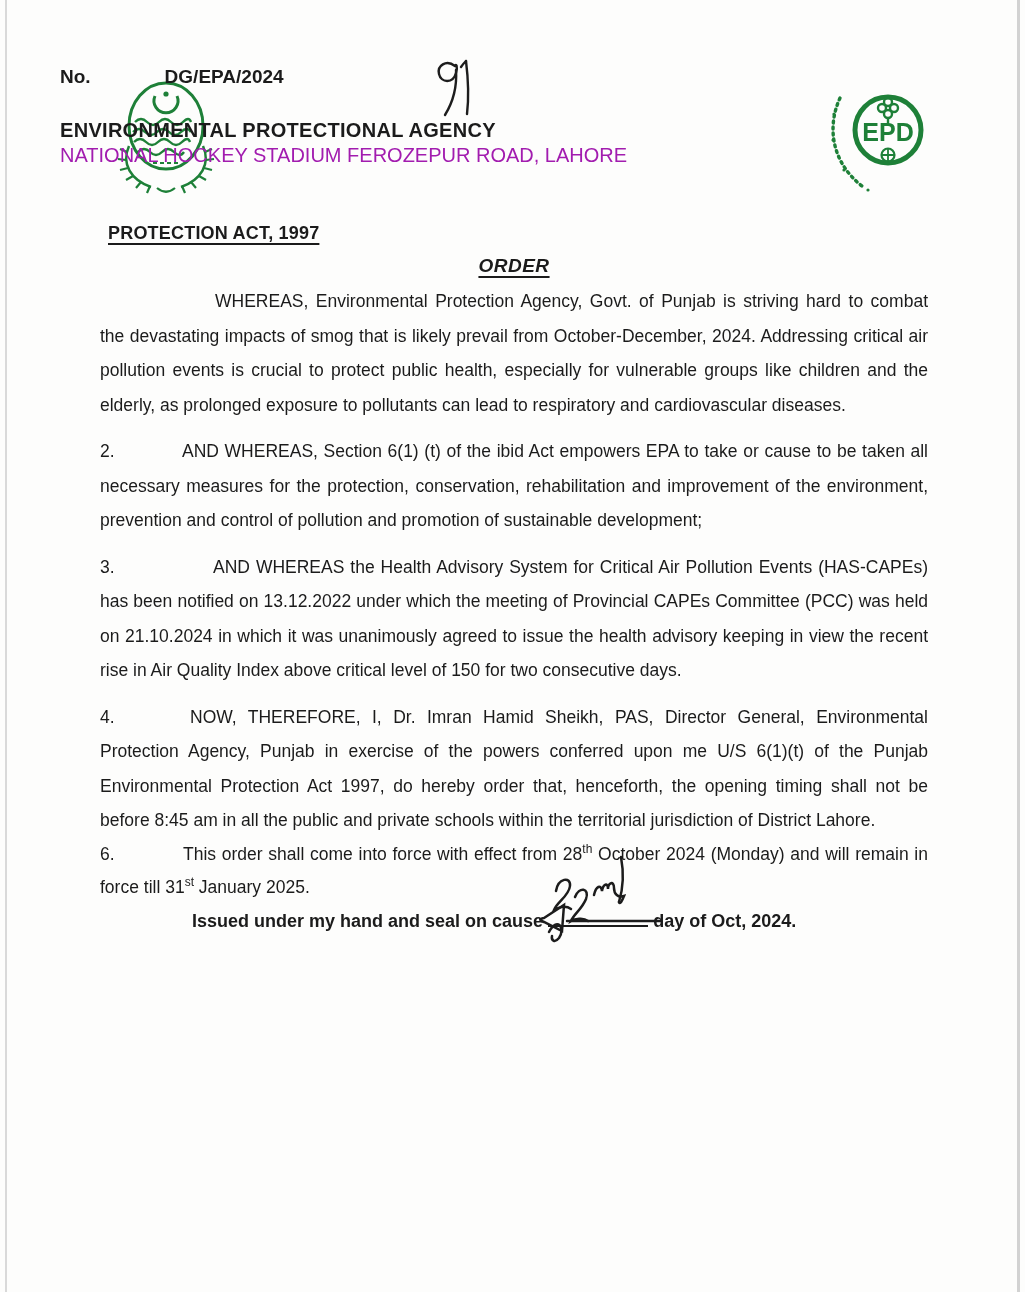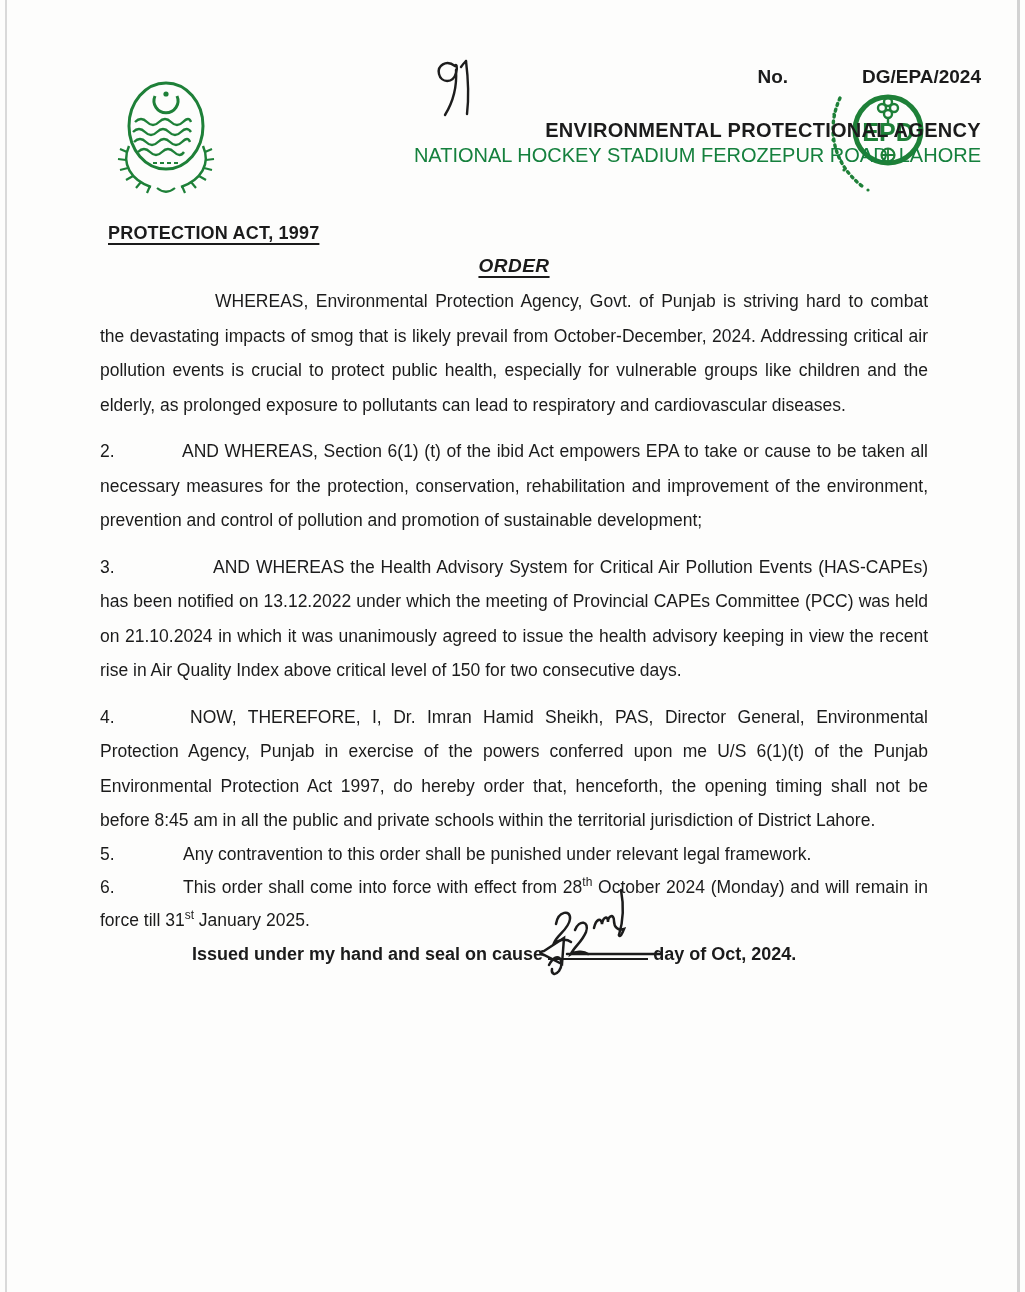--- a/index.html
+++ b/index.html
@@ -7,26 +7,26 @@
   .page{
     position:relative; width:1025px; height:1292px; margin:0 auto;
     background:#fdfdfc; color:#1b1b1b; overflow:hidden;
     font-family:"Liberation Sans","DejaVu Sans",sans-serif;
   }
   .scan-edge{ position:absolute; top:0; bottom:0; }
   .scan-edge.left{ left:5px; width:2px; background:#d9d9d9; }
   .scan-edge.right{ right:5px; width:3px; background:#d2d2d2; }
 
   
-  .hdr-line{ position:absolute; left:60px; right:44px; text-align:right; white-space:nowrap; }
+  .hdr-line{ position:absolute; left:60px; right:60px; text-align:left; white-space:nowrap; }
   .no-line{ top:66px; font-weight:bold; font-size:19px; }
   .no-line .gap{ display:inline-block; width:74px; }
   .gov-line{ top:94px; font-weight:bold; font-size:19.5px; letter-spacing:.3px; }
   .env-line{ top:119px; font-weight:bold; font-size:20px; letter-spacing:.3px; }
-  .addr-line{ top:144px; font-size:20px; color:#15803d; }
+  .addr-line{ top:144px; font-size:20px; color:#a21caf; }
   .dated-line{ top:167px; font-size:18px; }
 
   .logo{ position:absolute; }
   .logo.punjab{ left:113px; top:76px; }
   .logo.epa{ left:824px; top:78px; }
 
   .hand-91{ position:absolute; left:427px; top:57px; }
 
   
   .content{ position:absolute; left:100px; top:220px; width:828px; }
@@ -117,21 +117,20 @@
     </div>
     <div class="order-head">
       <span>ORDER</span>
     </div>
 
     <div>
         <div class="para" style="text-indent: 115px;"><span class="b">WHEREAS,</span><span> Environmental Protection Agency, Govt. of Punjab is striving hard to combat the devastating impacts of smog that is likely prevail from October-December, 2024. Addressing critical air pollution events is crucial to protect public health, especially for vulnerable groups like children and the elderly, as prolonged exposure to pollutants can lead to respiratory and cardiovascular diseases.</span></div>
         <div class="para"><span class="pnum" style="width: 82px;">2.</span><span class="b">AND WHEREAS,</span><span> Section 6(1) (t) of the ibid Act empowers EPA to take or cause to be taken all necessary measures for the protection, conservation, rehabilitation and improvement of the environment, prevention and control of pollution and promotion of sustainable development;</span></div>
         <div class="para"><span class="pnum" style="width: 113px;">3.</span><span class="b">AND WHEREAS</span><span> the </span><span class="b">Health Advisory System for Critical Air Pollution Events</span><span> (HAS-CAPEs) has been notified on 13.12.2022 under which the meeting of Provincial CAPEs Committee (PCC) was held on 21.10.2024 in which it was unanimously agreed to issue the health advisory keeping in view the recent rise in Air Quality Index above critical level of 150 for two consecutive days.</span></div>
         <div class="para no-gap"><span class="pnum" style="width: 90px;">4.</span><span class="b">NOW, THEREFORE,</span><span> I, Dr. Imran Hamid Sheikh, PAS, Director General, Environmental Protection Agency, Punjab in exercise of the powers conferred upon me U/S 6(1)(t) of the Punjab Environmental Protection Act 1997, do hereby order that, henceforth, the opening timing </span><span class="b">shall not be before 8:45 am</span><span> in all the public and private schools within the territorial jurisdiction of District Lahore.</span></div>
-        <div class="para tight"><span class="pnum" style="width: 83px;">5.</span><span class="b">Any contravention to this order shall be punished under relevant legal framework.</span></div>
         <div class="para tight"><span class="pnum" style="width: 83px;">6.</span><span class="b">This order shall come into force with effect from 28</span><sup class="b">th</sup><span class="b"> October 2024 (Monday) and will remain in force till 31</span><sup class="b">st</sup><span class="b"> January 2025.</span></div>
       </div>
 
     <div class="issued">
       <span>Issued under my hand and seal on cause</span>
       <span class="blank">
         <span class="hand-22" aria-label="22nd">
           <svg width="132" height="92" viewBox="0 0 132 92">
             <g stroke="#1c1c1c" stroke-width="2.5" fill="none" stroke-linecap="round">
               <path d="M87,2 C90,18 89,34 85,47"></path>

